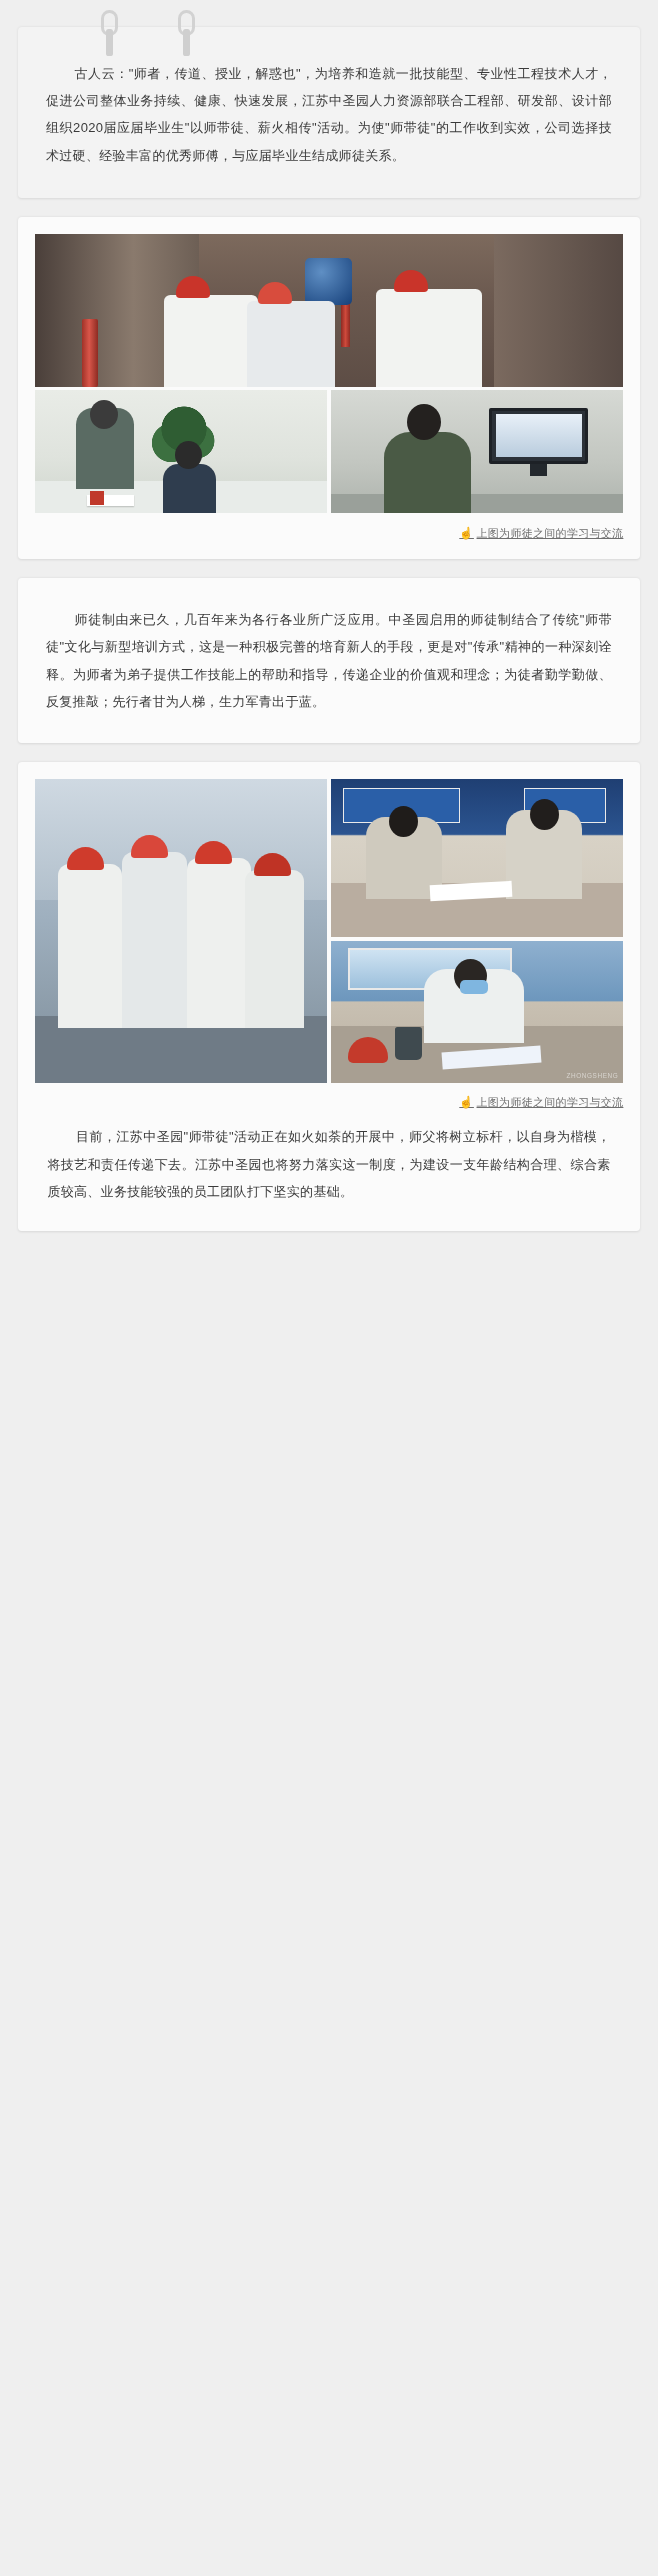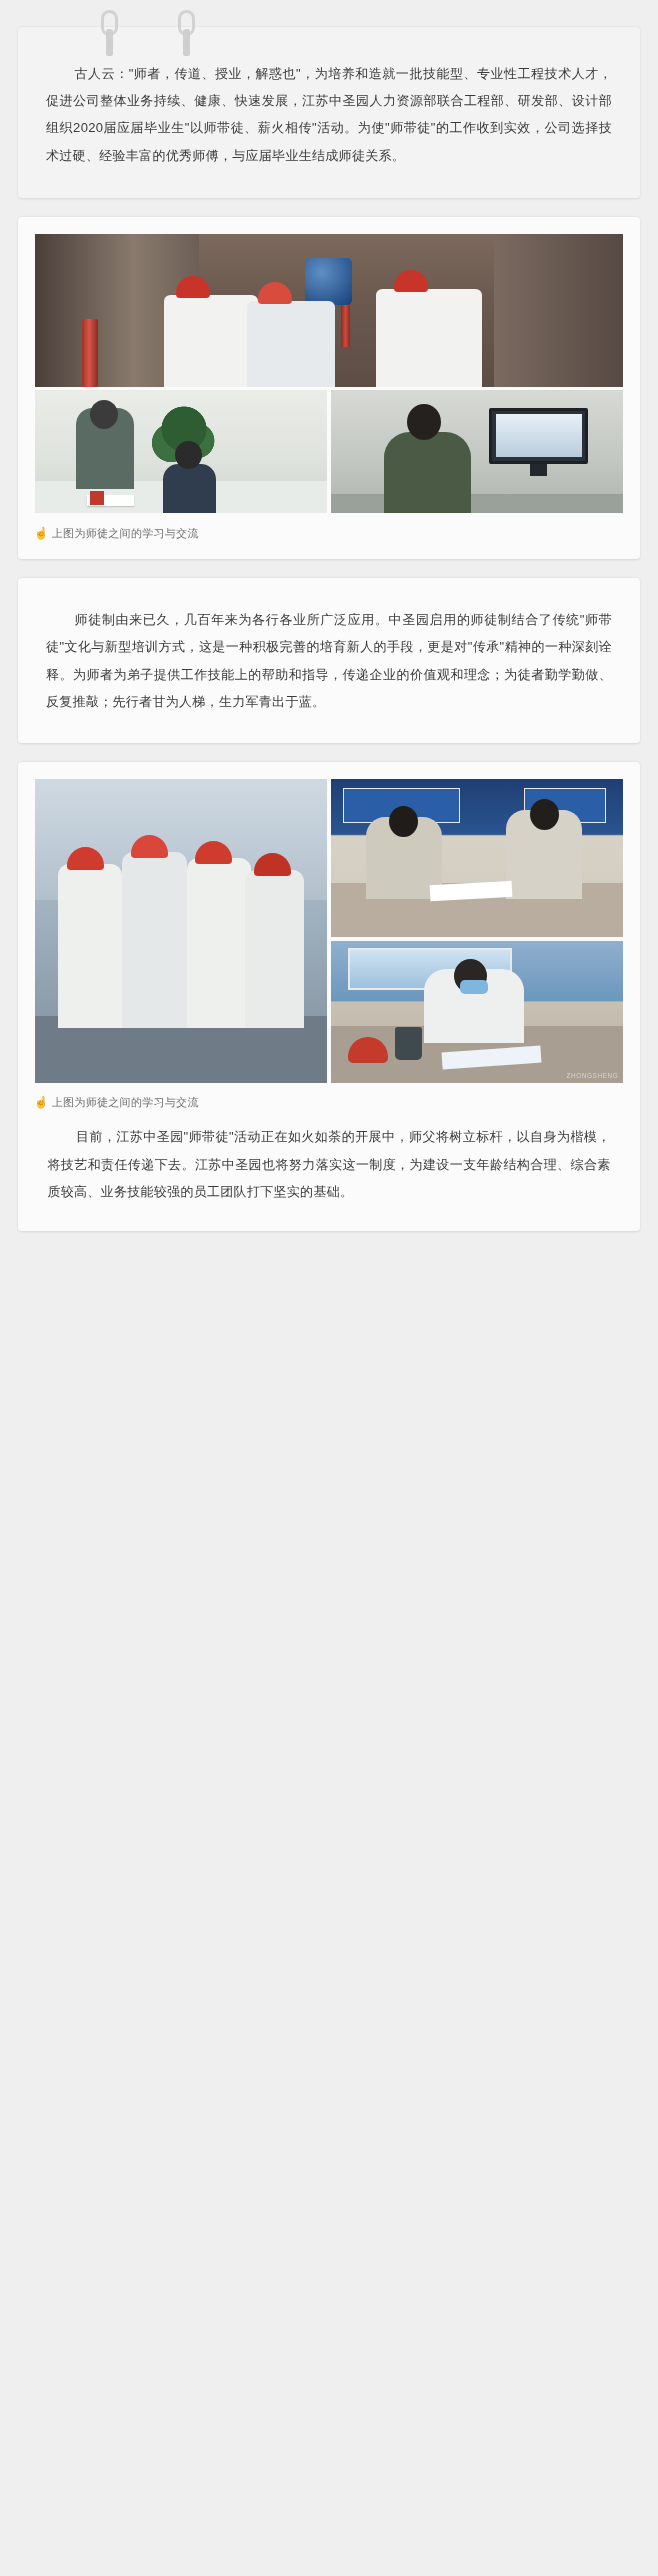--- a/index.html
+++ b/index.html
@@ -108,25 +108,26 @@
     grid-row: 1 / span 2;
   }
 
   .photo {
     position: relative;
     overflow: hidden;
     background: #b9c0c6;
   }
 
   .caption {
-    text-align: left;
+    text-align: right;
     font-size: 11px;
     color: #6e6e6e;
     padding: 12.8px 0 6.4px 0;
     letter-spacing: 0.3px;
+    text-decoration: underline;
   }
   .caption .hand {
     color: #f2b02e;
     font-size: 11.5px;
     margin-right: 2.6px;
   }
 
   .text-card {
     background: #fbfbfb;
     padding: 28px 28px 28px 28px;

